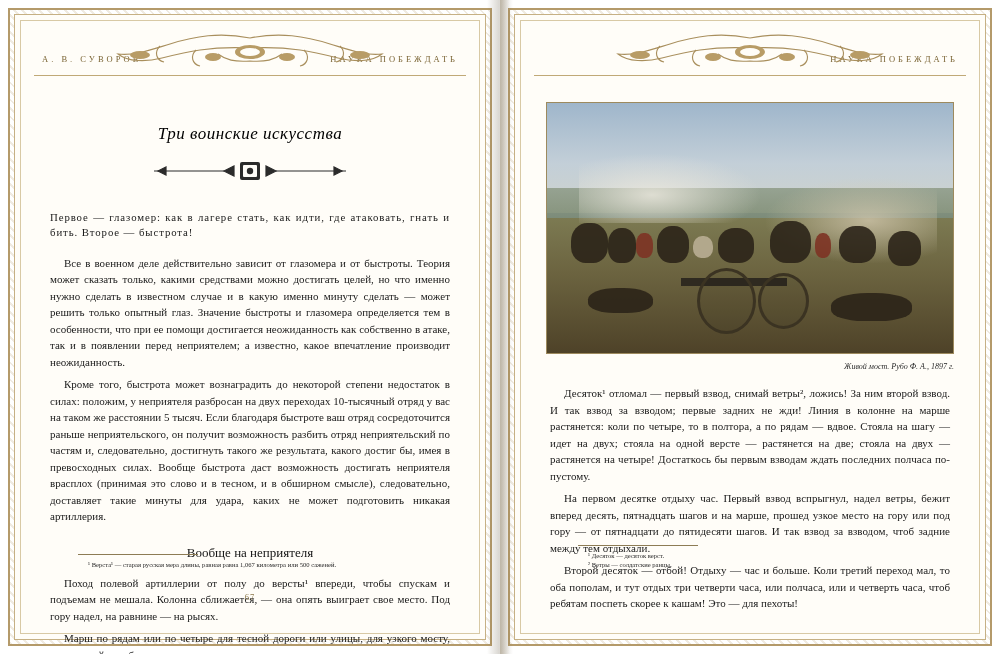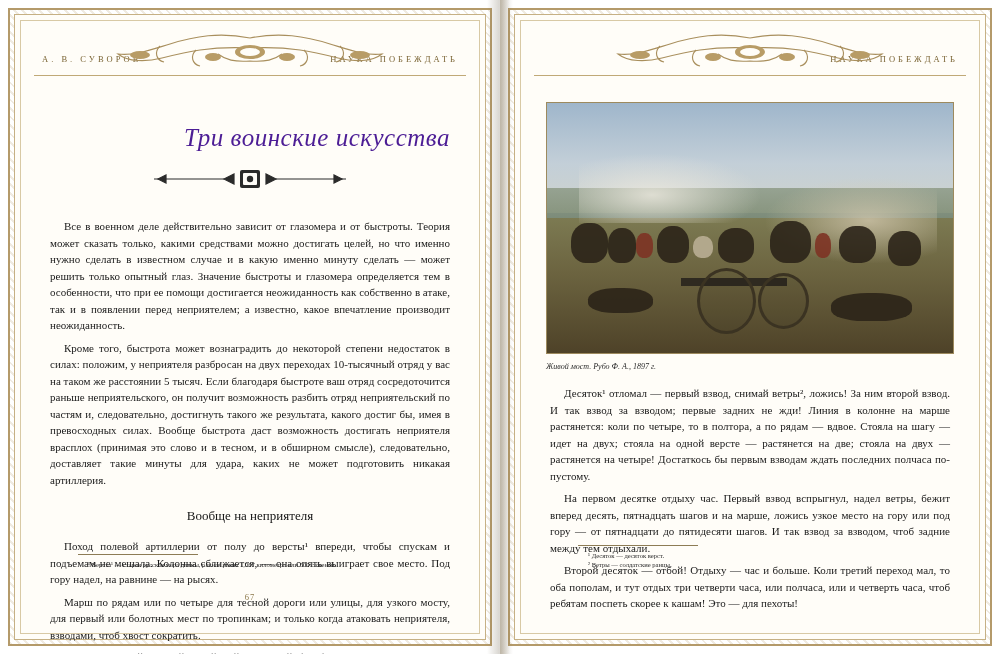--- a/index.html
+++ b/index.html
@@ -104,23 +104,23 @@
   .body-col {
     position: relative;
     margin: 0 22px;
     color: #1a1a1a;
   }
 
   h1.chapter-title {
     font-family: "Liberation Serif", serif;
     font-style: italic;
     font-weight: normal;
-    font-size: 25px;
-    text-align: right;
-    color: #4c1d95;
+    font-size: 17px;
+    text-align: center;
+    color: #000000;
     margin: 34px 0 0 0;
     letter-spacing: 0.5px;
   }
 
   .divider {
     margin: 14px auto 26px auto;
     width: 200px;
     height: 26px;
     position: relative;
   }
@@ -231,21 +231,21 @@
     background: #2f2a20;
   }
   .plate .wheel {
     position: absolute;
     border: 3px solid #3b3322;
     border-radius: 50%;
     background: rgba(0,0,0,0.06);
   }
 
   .plate-caption {
-    text-align: left;
+    text-align: right;
     font-size: 8px;
     font-style: italic;
     color: #2a2a2a;
     margin: 8px 0 0 0;
   }
 
   .gutter-shadow {
     position: absolute;
     top: 0; bottom: 0;
     width: 26px;
@@ -321,20 +321,21 @@
             </g>
             <g fill="#fffdf8">
               <rect x="93" y="7" width="14" height="12" rx="1"></rect>
             </g>
             <g fill="#2b2b2b">
               <circle cx="100" cy="13" r="3.2"></circle>
             </g>
           </svg>
         </div>
 
+        <p class="lead">Первое — глазомер: как в лагере стать, как идти, где атаковать, гнать и бить. Второе — быстрота!</p>
 
         <p class="body">Все в военном деле действительно зависит от глазомера и от быстроты. Теория может сказать только, какими средствами можно достигать целей, но что именно нужно сделать в известном случае и в какую именно минуту сделать — может решить только опытный глаз. Значение быстроты и глазомера определяется тем в особенности, что при ее помощи достигается неожиданность как собственно в атаке, так и в появлении перед неприятелем; а известно, какое впечатление производит неожиданность.</p>
         <p class="body">Кроме того, быстрота может вознаградить до некоторой степени недостаток в силах: положим, у неприятеля разбросан на двух переходах 10-тысячный отряд у вас на таком же расстоянии 5 тысяч. Если благодаря быстроте ваш отряд сосредоточится раньше неприятельского, он получит возможность разбить отряд неприятельский по частям и, следовательно, достигнуть такого же результата, какого достиг бы, имея в превосходных силах. Вообще быстрота даст возможность достигать неприятеля врасплох (принимая это слово и в тесном, и в обширном смысле), следовательно, доставляет такие минуты для удара, каких не может подготовить никакая артиллерия.</p>
 
         <h2 class="subhead">Вообще на неприятеля</h2>
 
         <p class="body wide">Поход полевой артиллерии от полу до версты¹ впереди, чтобы спускам и подъемам не мешала. Колонна сближается, — она опять выиграет свое место. Под гору надел, на равнине — на рысях.</p>
         <p class="body wide">Марш по рядам или по четыре для тесной дороги или улицы, для узкого мосту, для первый или болотных мест по тропинкам; и только когда атаковать неприятеля, взводами, чтоб хвост сократить.</p>
         <p class="body wide">Не останавливайся, гуляй, играй, пой песни. Бей, барабан, музыка, греми!</p>
       </div>
@@ -409,21 +410,21 @@
           <div class="wheel" style="left:37%; top:66%; width:13%; height:24%;"></div>
           <div class="wheel" style="left:52%; top:68%; width:11%; height:20%;"></div>
           <div class="fig dark" style="left:10%; top:74%; width:16%; height:10%;"></div>
           <div class="fig dark" style="left:70%; top:76%; width:20%; height:11%;"></div>
         </div>
         <p class="plate-caption">Живой мост. Рубо Ф. А., 1897 г.</p>
       </div>
 
       <div class="body-col" style="margin-top:14px;">
         <p class="body wide">Десяток¹ отломал — первый взвод, снимай ветры², ложись! За ним второй взвод. И так взвод за взводом; первые задних не жди! Линия в колонне на марше растянется: коли по четыре, то в полтора, а по рядам — вдвое. Стояла на шагу — идет на двух; стояла на одной версте — растянется на две; стояла на двух — растянется на четыре! Достаткось бы первым взводам ждать последних полчаса по-пустому.</p>
-        <p class="body wide">На первом десятке отдыху час. Первый взвод вспрыгнул, надел ветры, бежит вперед десять, пятнадцать шагов и на марше, ложись узкое место на гору или под гору — от пятнадцати до пятидесяти шагов. И так взвод за взводом, чтоб задние между тем отдыхали.</p>
+        <p class="body wide">На первом десятке отдыху час. Первый взвод вспрыгнул, надел ветры, бежит вперед десять, пятнадцать шагов и на марше, прошед узкое место на гору или под гору — от пятнадцати до пятидесяти шагов. И так взвод за взводом, чтоб задние между тем отдыхали.</p>
         <p class="body wide">Второй десяток — отбой! Отдыху — час и больше. Коли третий переход мал, то оба пополам, и тут отдых три четверти часа, или полчаса, или и четверть часа, чтоб ребятам поспеть скорее к кашам! Это — для пехоты!</p>
       </div>
 
       <div class="footnotes">
         <div class="footnote-rule"></div>
         <p class="footnote">¹ Десяток — десяток верст.</p>
         <p class="footnote">² Ветры — солдатские ранцы.</p>
       </div>
 
     </div>

